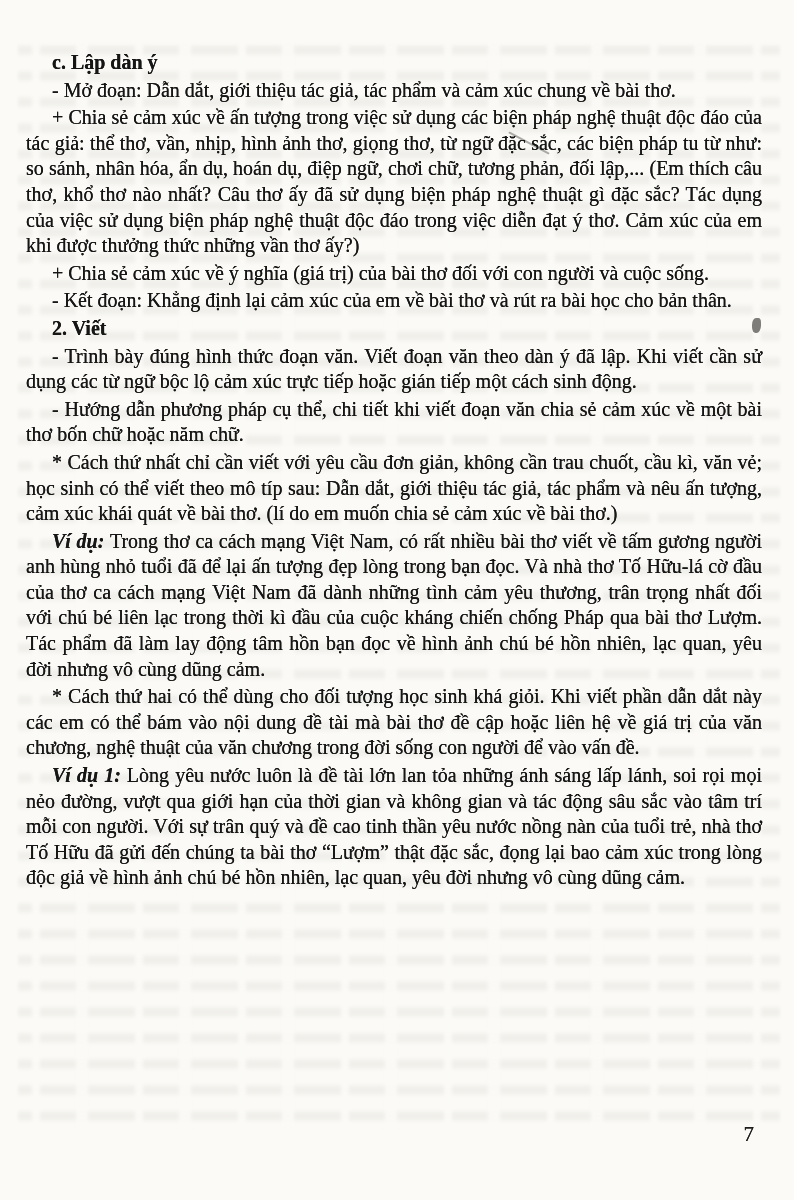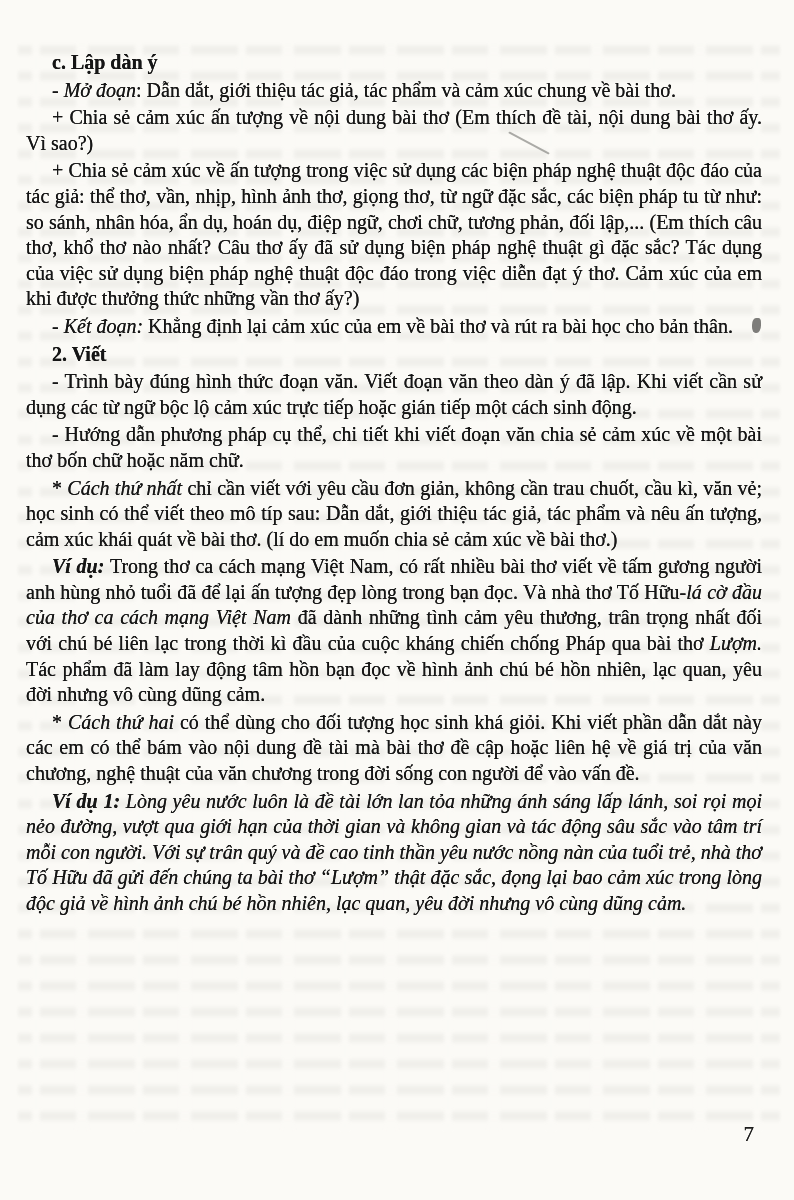--- a/index.html
+++ b/index.html
@@ -44,41 +44,41 @@
   }
   .content{
     position:absolute;left:26px;top:50px;width:736px;
     font-size:20px;line-height:25.6px;
     text-align:justify;
     text-shadow:0 0 .35px currentColor;
   }
   .para{margin:2px 0 0;text-indent:26px;}
   .para:first-child{margin-top:0;}
   .s-r{font-style:normal;font-weight:400;}
-  .s-i{font-style:italic;}
+  .s-i{}
   .s-b{font-weight:700;margin-top:26px;}
   .s-bi{font-weight:700;font-style:italic;}
   .folio{
     position:absolute;right:40px;top:1122px;
     font-size:21px;color:#1d1d1d;
     text-shadow:0 0 .3px currentColor;
   }
 </style>
 </head>
 <body>
 
 <div class="page">
   <div class="bleed"></div>
   <div class="scratch"></div>
   <div class="smudge"></div>
   <div class="content">
       <p class="para"><span class="s-b">c. Lập dàn ý</span></p>
       <p class="para"><span class="s-r">- </span><span class="s-i">Mở đoạn</span><span class="s-r">: Dẫn dắt, giới thiệu tác giả, tác phẩm và cảm xúc chung về bài thơ.</span></p>
-      <p class="para"><span class="s-r">+ Chia sẻ cảm xúc ấn tượng về nội dung bài thơ (Em thích đề tài, nội dung bài thơ ấy. Vì sao?)</span></p>
       <p class="para"><span class="s-r">+ Chia sẻ cảm xúc về ấn tượng trong việc sử dụng các biện pháp nghệ thuật độc đáo của tác giả: thể thơ, vần, nhịp, hình ảnh thơ, giọng thơ, từ ngữ đặc sắc, các biện pháp tu từ như: so sánh, nhân hóa, ẩn dụ, hoán dụ, điệp ngữ, chơi chữ, tương phản, đối lập,... (Em thích câu thơ, khổ thơ nào nhất? Câu thơ ấy đã sử dụng biện pháp nghệ thuật gì đặc sắc? Tác dụng của việc sử dụng biện pháp nghệ thuật độc đáo trong việc diễn đạt ý thơ. Cảm xúc của em khi được thưởng thức những vần thơ ấy?)</span></p>
+      <p class="para"><span class="s-r">+ Chia sẻ cảm xúc về ý nghĩa (giá trị) của bài thơ đối với con người và cuộc sống.</span></p>
       <p class="para"><span class="s-r">- </span><span class="s-i">Kết đoạn:</span><span class="s-r"> Khẳng định lại cảm xúc của em về bài thơ và rút ra bài học cho bản thân.</span></p>
       <p class="para"><span class="s-b">2. Viết</span></p>
       <p class="para"><span class="s-r">- Trình bày đúng hình thức đoạn văn. Viết đoạn văn theo dàn ý đã lập. Khi viết cần sử dụng các từ ngữ bộc lộ cảm xúc trực tiếp hoặc gián tiếp một cách sinh động.</span></p>
       <p class="para"><span class="s-r">- Hướng dẫn phương pháp cụ thể, chi tiết khi viết đoạn văn chia sẻ cảm xúc về một bài thơ bốn chữ hoặc năm chữ.</span></p>
       <p class="para"><span class="s-r">* </span><span class="s-i">Cách thứ nhất</span><span class="s-r"> chỉ cần viết với yêu cầu đơn giản, không cần trau chuốt, cầu kì, văn vẻ; học sinh có thể viết theo mô típ sau: Dẫn dắt, giới thiệu tác giả, tác phẩm và nêu ấn tượng, cảm xúc khái quát về bài thơ. (lí do em muốn chia sẻ cảm xúc về bài thơ.)</span></p>
       <p class="para"><span class="s-bi">Ví dụ: </span><span class="s-r">Trong thơ ca cách mạng Việt Nam, có rất nhiều bài thơ viết về tấm gương người anh hùng nhỏ tuổi đã để lại ấn tượng đẹp lòng trong bạn đọc. Và nhà thơ Tố Hữu-</span><span class="s-i">lá cờ đầu của thơ ca cách mạng Việt Nam</span><span class="s-r"> đã dành những tình cảm yêu thương, trân trọng nhất đối với chú bé liên lạc trong thời kì đầu của cuộc kháng chiến chống Pháp qua bài thơ </span><span class="s-i">Lượm.</span><span class="s-r"> Tác phẩm đã làm lay động tâm hồn bạn đọc về hình ảnh chú bé hồn nhiên, lạc quan, yêu đời nhưng vô cùng dũng cảm.</span></p>
       <p class="para"><span class="s-r">* </span><span class="s-i">Cách thứ hai</span><span class="s-r"> có thể dùng cho đối tượng học sinh khá giỏi. Khi viết phần dẫn dắt này các em có thể bám vào nội dung đề tài mà bài thơ đề cập hoặc liên hệ về giá trị của văn chương, nghệ thuật của văn chương trong đời sống con người để vào vấn đề.</span></p>
       <p class="para"><span class="s-bi">Ví dụ 1: </span><span class="s-i">Lòng yêu nước luôn là đề tài lớn lan tỏa những ánh sáng lấp lánh, soi rọi mọi nẻo đường, vượt qua giới hạn của thời gian và không gian và tác động sâu sắc vào tâm trí mỗi con người. Với sự trân quý và đề cao tinh thần yêu nước nồng nàn của tuổi trẻ, nhà thơ Tố Hữu đã gửi đến chúng ta bài thơ “Lượm” thật đặc sắc, đọng lại bao cảm xúc trong lòng độc giả về hình ảnh chú bé hồn nhiên, lạc quan, yêu đời nhưng vô cùng dũng cảm.</span></p>
     </div>
   <div class="folio">7</div>

